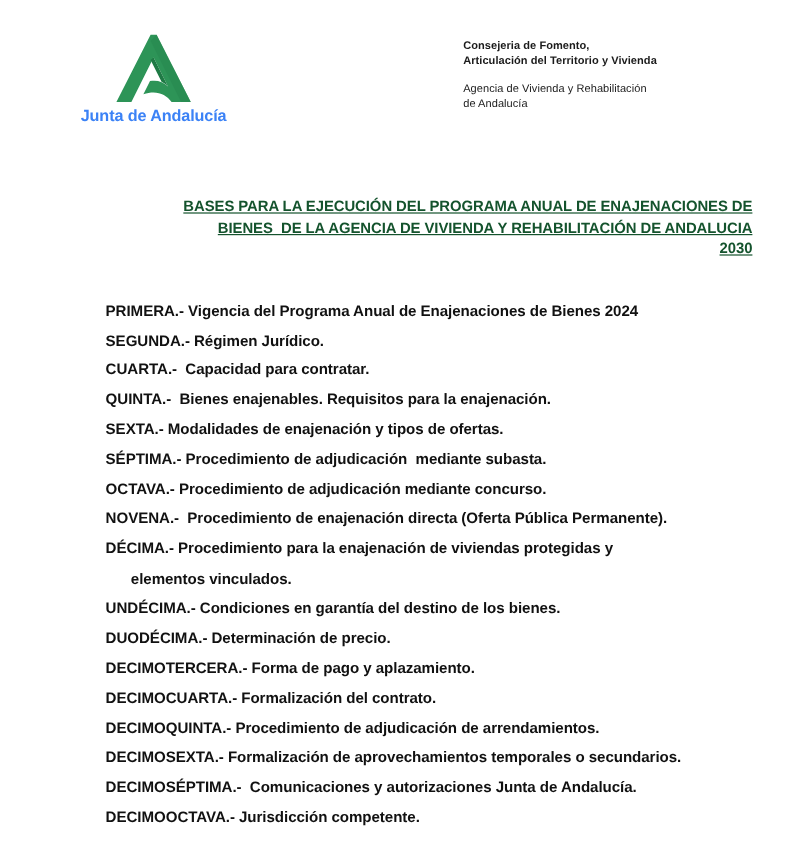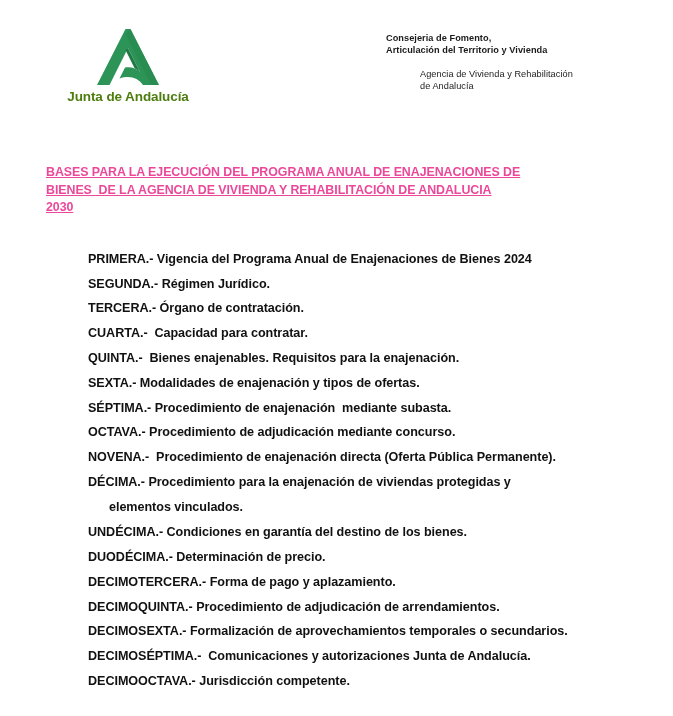--- a/index.html
+++ b/index.html
@@ -31,21 +31,21 @@
   .logo-mark {
     width: 72px;
     height: 58px;
     margin: 0 auto;
     display: block;
   }
   .logo-word {
     font-size: 13.5px;
     font-weight: bold;
     letter-spacing: -0.1px;
-    color: #4d7c0f;
+    color: #3b82f6;
     margin-top: 3px;
     white-space: nowrap;
   }
 
   .org-block {
     position: absolute;
     left: 386px;
     top: 33px;
     line-height: 1.28;
   }
@@ -57,31 +57,30 @@
     white-space: nowrap;
   }
   .org-agencia {
     margin-top: 11px;
     font-size: 9.2px;
     font-weight: normal;
     color: #1b1b1b;
     letter-spacing: 0.05px;
     line-height: 1.35;
     white-space: nowrap;
-    margin-left: 34px;
   }
 
   
   .doc-title {
     margin: 44px 46px 0 46px;
-    text-align: left;
+    text-align: right;
     font-size: 12.4px;
     font-weight: bold;
     line-height: 1.42;
-    color: #ec4899;
+    color: #14532d;
     letter-spacing: -0.05px;
   }
   .doc-title span {
     text-decoration: underline;
     text-underline-offset: 1px;
     white-space: pre;
   }
 
   
   .clause-list {
@@ -133,28 +132,28 @@
 
 <div class="doc-title">
   <div><span>BASES PARA LA EJECUCIÓN DEL PROGRAMA ANUAL DE ENAJENACIONES DE</span></div>
   <div><span>BIENES  DE LA AGENCIA DE VIVIENDA Y REHABILITACIÓN DE ANDALUCIA</span></div>
   <div><span>2030</span></div>
 </div>
 
 <ul class="clause-list" id="clause-list">
     <li class="clause-item"><span>PRIMERA.- Vigencia del Programa Anual de Enajenaciones de Bienes 2024</span></li>
     <li class="clause-item"><span>SEGUNDA.- Régimen Jurídico.</span></li>
-    <li class="clause-item"><span>TERCERA.- Órgano de contratación.</span></li>
     <li class="clause-item"><span>CUARTA.-  Capacidad para contratar.</span></li>
     <li class="clause-item"><span>QUINTA.-  Bienes enajenables. Requisitos para la enajenación.</span></li>
     <li class="clause-item"><span>SEXTA.- Modalidades de enajenación y tipos de ofertas.</span></li>
-    <li class="clause-item"><span>SÉPTIMA.- Procedimiento de enajenación  mediante subasta.</span></li>
+    <li class="clause-item"><span>SÉPTIMA.- Procedimiento de adjudicación  mediante subasta.</span></li>
     <li class="clause-item"><span>OCTAVA.- Procedimiento de adjudicación mediante concurso.</span></li>
     <li class="clause-item"><span>NOVENA.-  Procedimiento de enajenación directa (Oferta Pública Permanente).</span></li>
     <li class="clause-item"><span>DÉCIMA.- Procedimiento para la enajenación de viviendas protegidas y</span><span class="clause-cont">elementos vinculados.</span></li>
     <li class="clause-item"><span>UNDÉCIMA.- Condiciones en garantía del destino de los bienes.</span></li>
     <li class="clause-item"><span>DUODÉCIMA.- Determinación de precio.</span></li>
     <li class="clause-item"><span>DECIMOTERCERA.- Forma de pago y aplazamiento.</span></li>
+    <li class="clause-item"><span>DECIMOCUARTA.- Formalización del contrato.</span></li>
     <li class="clause-item"><span>DECIMOQUINTA.- Procedimiento de adjudicación de arrendamientos.</span></li>
     <li class="clause-item"><span>DECIMOSEXTA.- Formalización de aprovechamientos temporales o secundarios.</span></li>
     <li class="clause-item"><span>DECIMOSÉPTIMA.-  Comunicaciones y autorizaciones Junta de Andalucía.</span></li>
     <li class="clause-item"><span>DECIMOOCTAVA.- Jurisdicción competente.</span></li>
   </ul>
 
 </body></html>

